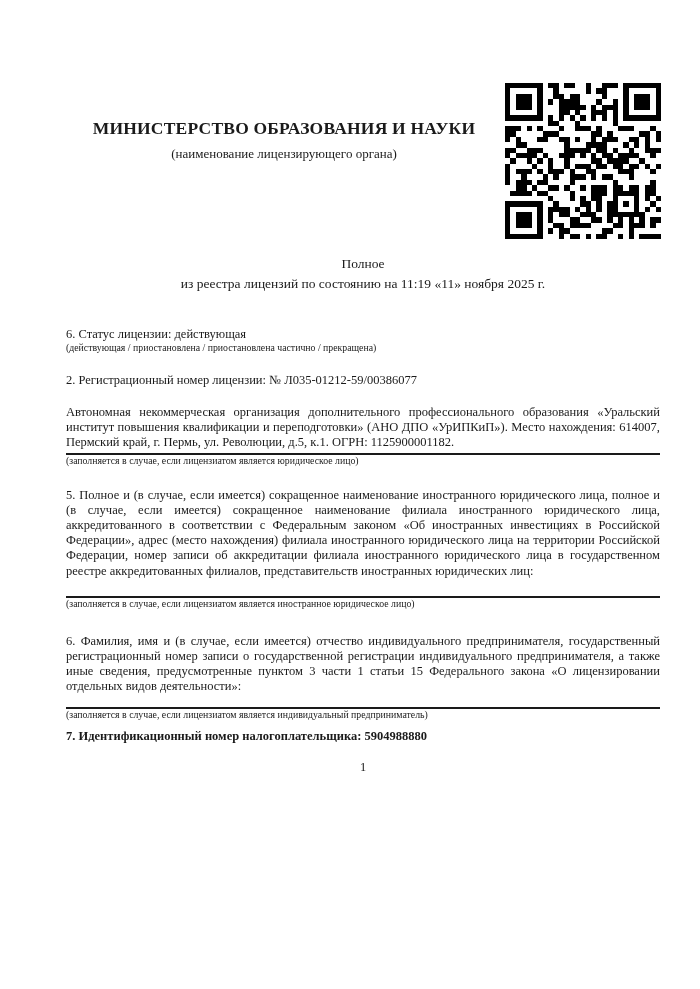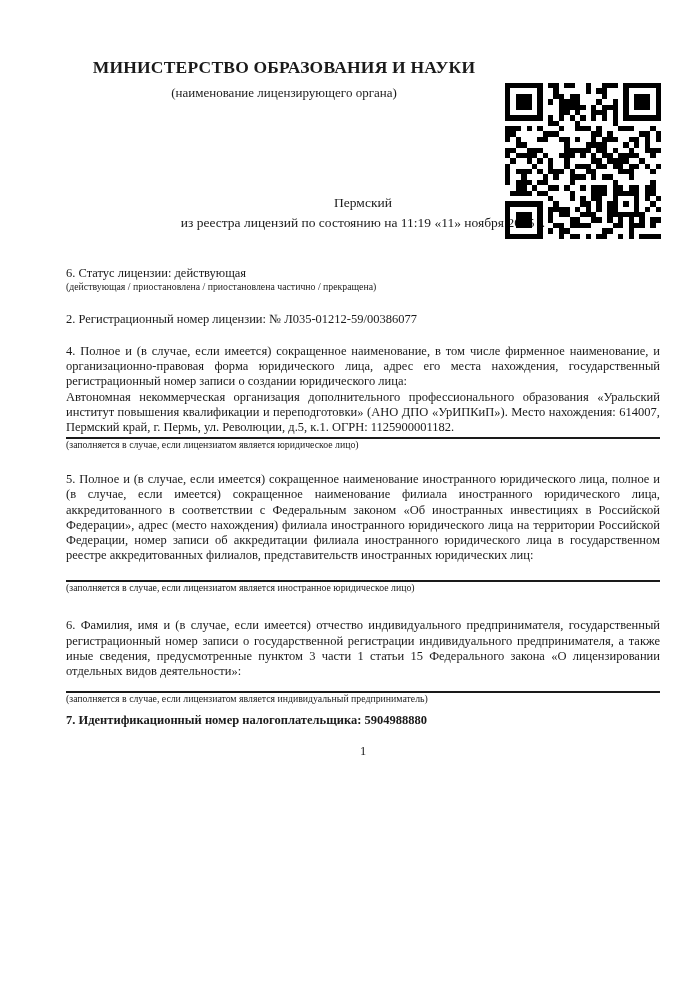--- a/index.html
+++ b/index.html
@@ -8,21 +8,21 @@
     width:700px; height:989px;
     margin:0 auto;
     background:#ffffff;
     color:#1a1a1a;
     font-family:"Liberation Serif", "DejaVu Serif", serif;
     overflow:hidden;
     box-sizing:border-box;
   }
   .qr { position:absolute; top:83px; left:505px; width:156px; height:156px; }
 
-  .header { padding-top:54px; margin-left:66px; width:436px; text-align:center; }
+  .header { padding-top:115px; margin-left:66px; width:436px; text-align:center; }
   .ministry { font-weight:bold; font-size:17.5px; line-height:27.5px; letter-spacing:0.2px; }
   .header-caption { font-size:13px; line-height:12px; margin-top:5px; }
 
   .title { margin:94px 0 0 66px; width:594px; text-align:center; font-size:13.5px; line-height:20px; }
 
   .content { margin-left:66px; width:594px; font-size:12.5px; line-height:15.2px; }
   .content p { margin:0; }
   .justify { text-align:justify; }
   .caption { font-size:9.8px; line-height:12px; margin-top:3px; }
   .rule { border-top:2px solid #1a1a1a; height:0; margin-top:2px; }
@@ -466,38 +466,37 @@
   </div>
 
   <div class="header">
     <div class="ministry">
       <div>МИНИСТЕРСТВО ОБРАЗОВАНИЯ И НАУКИ</div>
     </div>
     <div class="header-caption">(наименование лицензирующего органа)</div>
   </div>
 
   <div class="title">
-    <div>Пермский</div>
+    <div>Полное</div>
     <div>из реестра лицензий по состоянию на 11:19 «11» ноября 2025 г.</div>
   </div>
 
   <div class="content">
 
     <section class="item-1">
       <p>6. Статус лицензии: действующая</p>
       <p class="caption">(действующая / приостановлена / приостановлена частично / прекращена)</p>
     </section>
 
     <section class="item-2">
       <p>2. Регистрационный номер лицензии: № Л035-01212-59/00386077</p>
     </section>
 
 
     <section class="item-4">
-      <p class="justify">4. Полное и (в случае, если имеется) сокращенное наименование, в том числе фирменное наименование, и организационно-правовая форма юридического лица, адрес его места нахождения, государственный регистрационный номер записи о создании юридического лица:</p>
       <p class="justify">Автономная некоммерческая организация дополнительного профессионального образования «Уральский институт повышения квалификации и переподготовки» (АНО ДПО «УрИПКиП»). Место нахождения: 614007, Пермский край, г. Пермь, ул. Революции, д.5, к.1. ОГРН: 1125900001182.</p>
       <div class="rule"></div>
       <p class="caption">(заполняется в случае, если лицензиатом является юридическое лицо)</p>
     </section>
 
     <section class="item-5">
       <p class="justify">5. Полное и (в случае, если имеется) сокращенное наименование иностранного юридического лица, полное и (в случае, если имеется) сокращенное наименование филиала иностранного юридического лица, аккредитованного в соответствии с Федеральным законом «Об иностранных инвестициях в Российской Федерации», адрес (место нахождения) филиала иностранного юридического лица на территории Российской Федерации, номер записи об аккредитации филиала иностранного юридического лица в государственном реестре аккредитованных филиалов, представительств иностранных юридических лиц:</p>
       <div class="blank-line"></div>
       <div class="rule"></div>
       <p class="caption">(заполняется в случае, если лицензиатом является иностранное юридическое лицо)</p>

